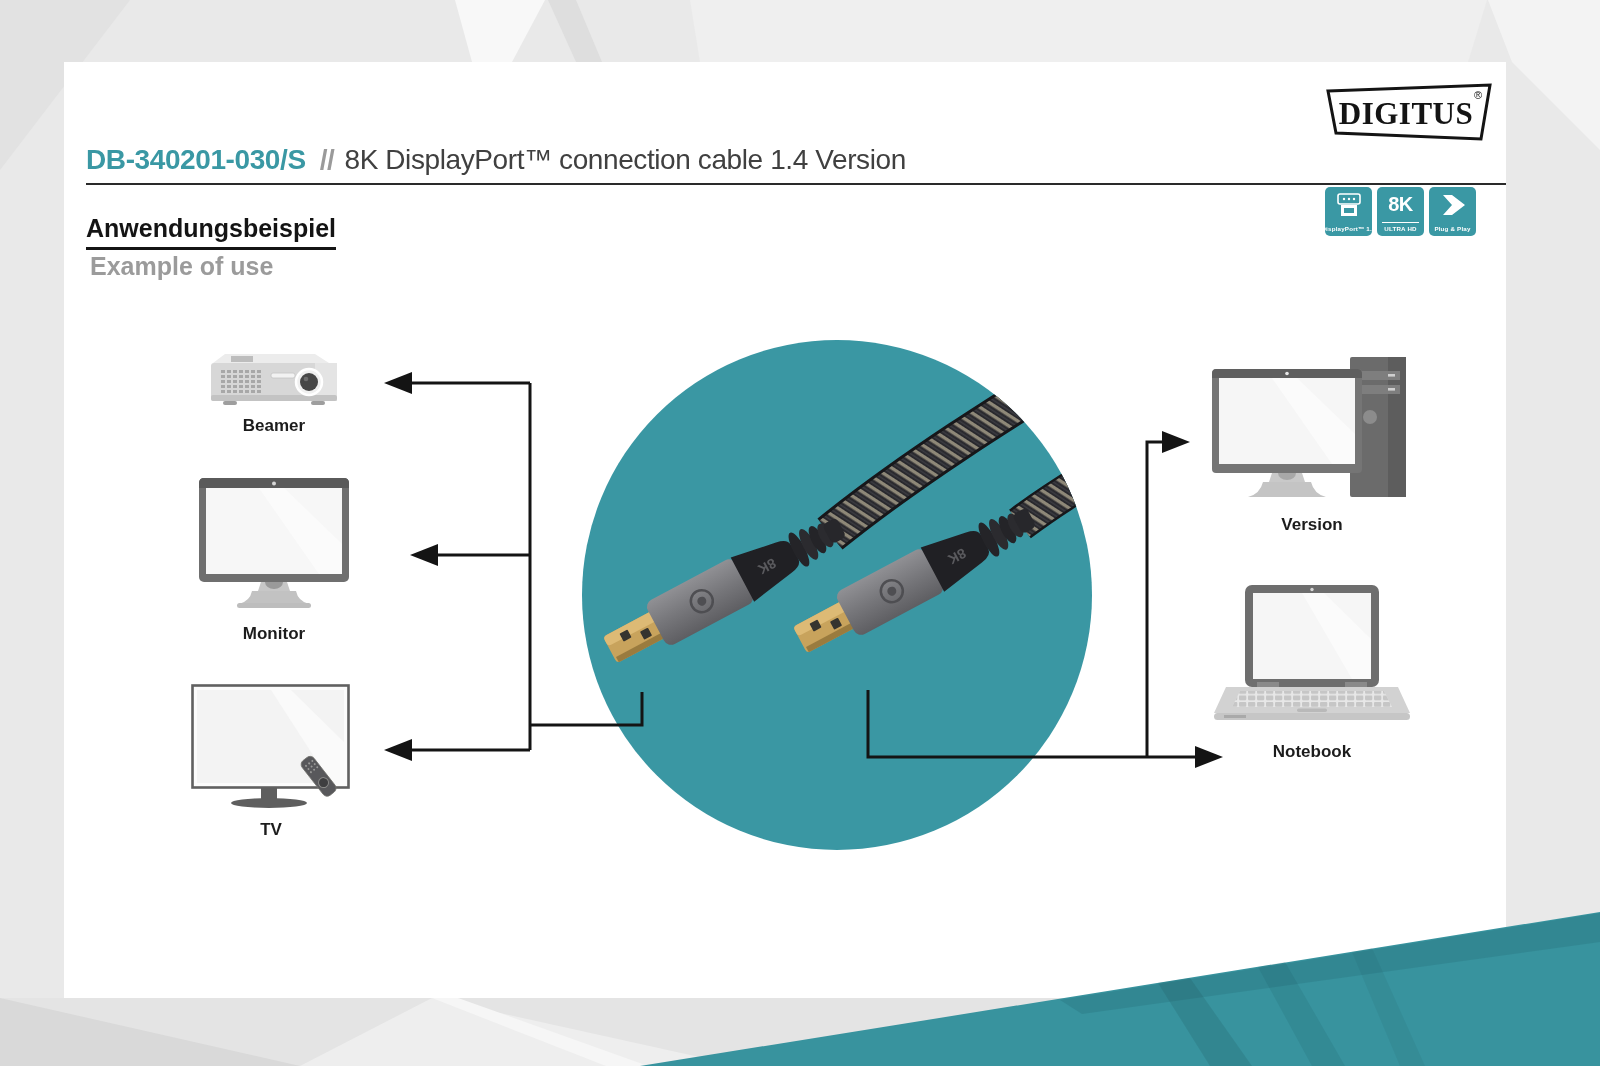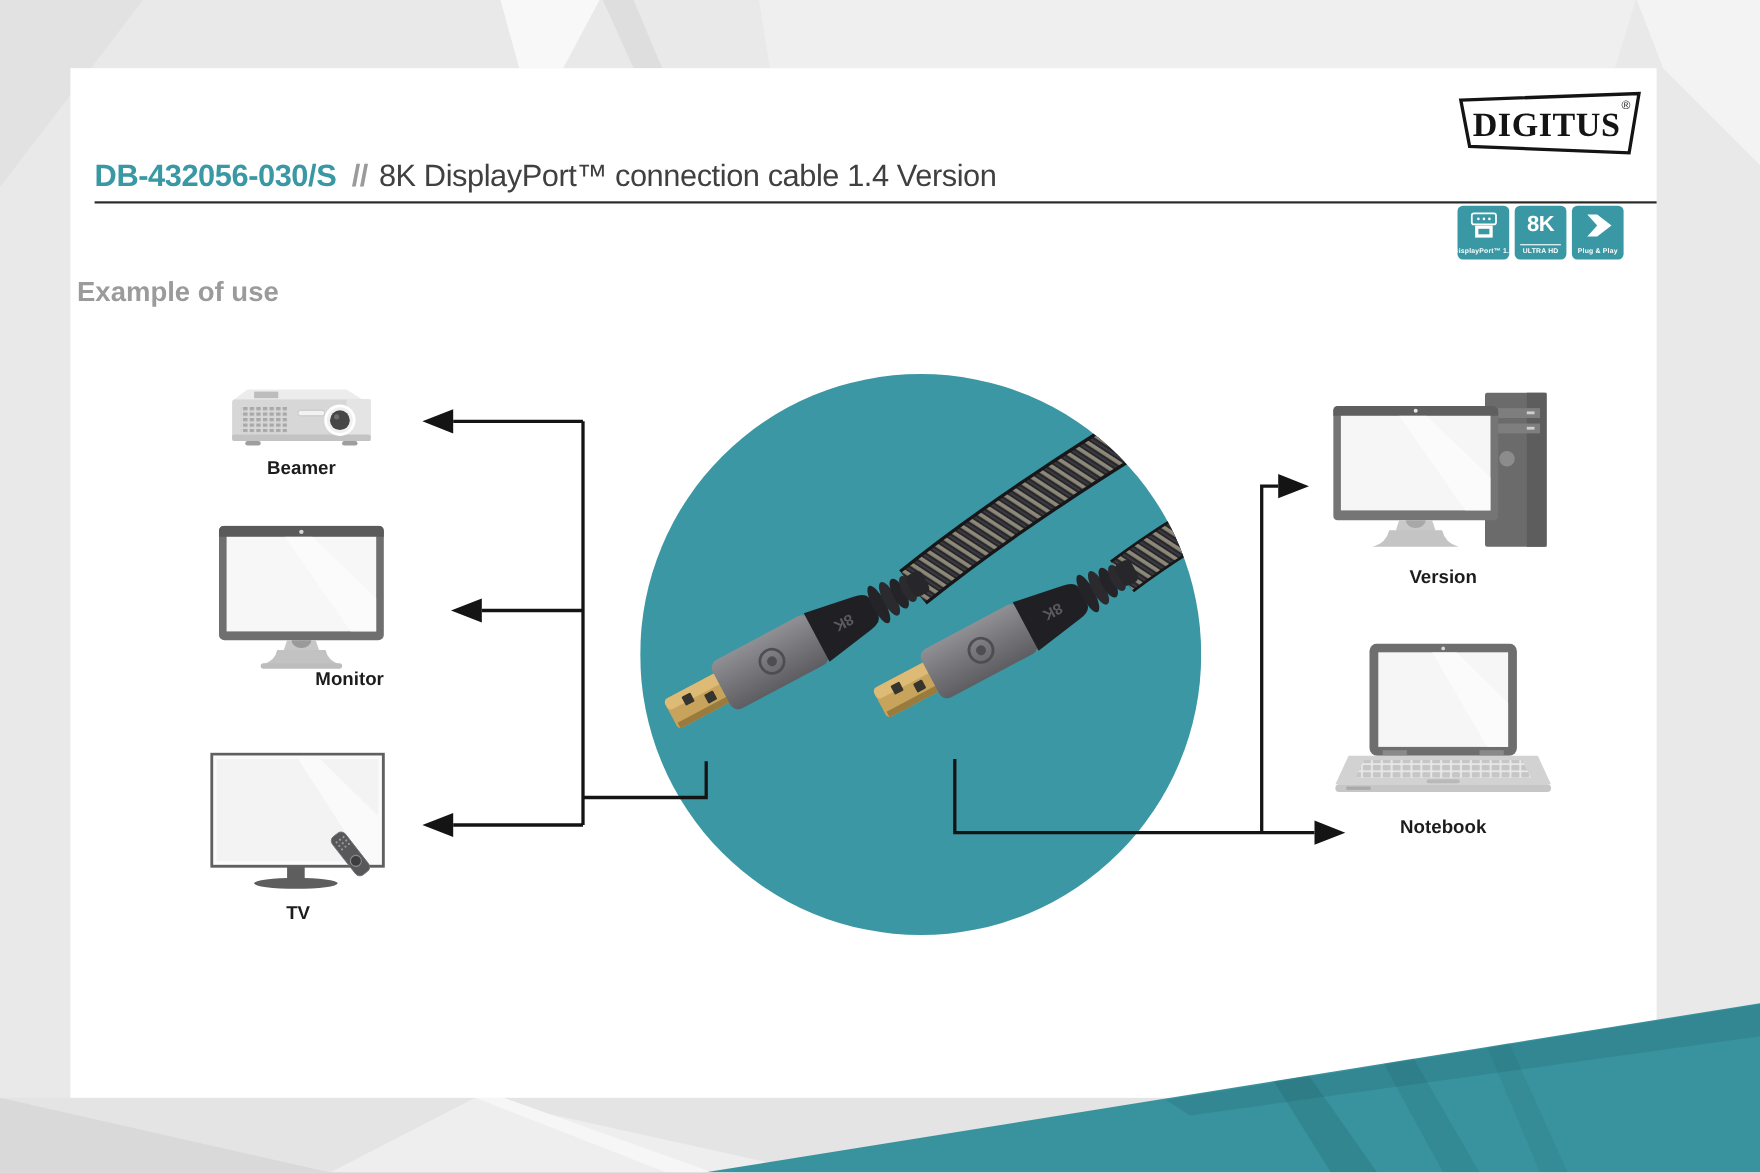--- a/index.html
+++ b/index.html
@@ -16,21 +16,21 @@
 
   
   #title-row{left:86px;top:144px;font-size:28px;letter-spacing:-0.4px;white-space:nowrap;}
   #title-row .code{color:var(--accent,#3A98A4);font-weight:bold;}
   #title-row .sep{color:#9a9a9a;font-weight:bold;padding:0 10px 0 14px;}
   #title-row .ttl{color:#404040;}
   #title-rule{left:86px;top:183px;width:1420px;height:2px;background:#2a2a2a;}
 
   #heading-de{left:86px;top:214px;font-size:25px;font-weight:bold;color:#141414;
               border-bottom:3px solid #141414;padding-bottom:4px;display:inline-block;}
-  #heading-en{left:70px;top:252px;font-size:25px;font-weight:bold;color:#9b9b9b;}
+  #heading-en{left:90px;top:252px;font-size:25px;font-weight:bold;color:#9b9b9b;}
 
   
   #badges{left:1325px;top:187px;display:flex;gap:5px;}
   .badge{width:47px;height:49px;border-radius:5px;background:var(--accent,#3A98A4);
          color:#fff;display:flex;flex-direction:column;align-items:center;
          justify-content:flex-end;overflow:hidden;}
   .badge .big{font-size:20px;font-weight:bold;line-height:20px;letter-spacing:-0.5px;}
   .badge .blabel{font-size:6.2px;font-weight:bold;letter-spacing:0.2px;
                  padding:2px 0 4px 0;white-space:nowrap;}
   .badge .rule{width:37px;height:1px;background:#ffffff;margin-top:2px;}
@@ -65,24 +65,25 @@
 
   <div id="card" class="abs"></div>
 
   <svg class="abs content" style="left:1318px;top:82px;" width="180" height="62" viewBox="0 0 180 62">
     <path d="M10,9 L172,3 L163,57 L18,51 Z" fill="#ffffff" stroke="#141414" stroke-width="3"></path>
     <text x="88" y="42" text-anchor="middle" font-family="Liberation Serif,serif" font-size="31" font-weight="bold" fill="#141414" letter-spacing="0.5">DIGITUS</text>
     <text x="156" y="17" font-size="11" fill="#141414">®</text>
   </svg>
 
   <div id="title-row" class="abs content">
-    <span class="code">DB-432056-030/S</span><span class="sep">//</span><span class="ttl">8K DisplayPort™ connection cable 1.4 Version</span>
+    <span class="code">DB-340201-030/S</span><span class="sep">//</span><span class="ttl">8K DisplayPort™ connection cable 1.4 Version</span>
   </div>
   <div id="title-rule" class="abs content"></div>
 
+  <div id="heading-de" class="abs content">Anwendungsbeispiel</div>
   <div id="heading-en" class="abs content">Example of use</div>
 
   <div id="badges" class="abs content">
     <div class="badge">
       <span class="icon">
         <svg width="30" height="27" viewBox="0 0 30 27">
           <rect x="4" y="2" width="22" height="10" rx="2" fill="none" stroke="#fff" stroke-width="1.6"></rect>
           <circle cx="10" cy="7" r="1.2" fill="#fff"></circle>
             <circle cx="15" cy="7" r="1.2" fill="#fff"></circle>
             <circle cx="20" cy="7" r="1.2" fill="#fff"></circle>
@@ -201,21 +202,21 @@
     <rect x="0" y="0" width="150" height="104" rx="5" fill="#6f6f6f"></rect>
     <path d="M0,5 Q0,0 5,0 L145,0 Q150,0 150,5 L150,10 L0,10 Z" fill="#5a5a5a"></path>
     <circle cx="75" cy="5.5" r="2" fill="#d6d6d6"></circle>
     <rect x="7" y="10" width="136" height="86" fill="#f7f7f7"></rect>
     <polygon points="60,10 85,10 143,66 143,96 120,96" fill="#ffffff" opacity="0.55"></polygon>
     <path d="M62,104 L88,104 L91,113 Q75,121 59,113 Z" fill="#c7c7c7"></path>
     <path d="M66,104 a9,7 0 0 0 18,0 Z" fill="#9a9a9a"></path>
     <path d="M53,113 Q51,123 40,126 L110,126 Q99,123 97,113 Z" fill="#c2c2c2"></path>
     <rect x="38" y="125" width="74" height="5" rx="2.5" fill="#bdbdbd"></rect>
   </svg>
-  <div class="abs content dev-label" style="left:199px;top:608px;width:150px;text-align:right;">Monitor</div>
+  <div class="abs content dev-label" style="left:199px;top:624px;width:150px;">Monitor</div>
 
   <svg class="abs content" style="left:191px;top:684px;" width="160" height="126" viewBox="0 0 160 126">
     <rect x="1.5" y="1.5" width="156" height="102" fill="#fbfbfb" stroke="#606060" stroke-width="2.6"></rect>
     <rect x="6" y="6" width="147" height="93" fill="#f3f3f3"></rect>
     <polygon points="80,6 100,6 153,58 153,99 140,99" fill="#fafafa"></polygon>
     <rect x="70" y="104" width="16" height="12" fill="#5e5e5e"></rect>
     <ellipse cx="78" cy="119" rx="38" ry="5" fill="#5e5e5e"></ellipse>
     <g transform="rotate(-38 128 92)">
       <rect x="120" y="70" width="15" height="44" rx="5" fill="#58585b" stroke="#73736f" stroke-width="0.8"></rect>
       <circle cx="124" cy="76" r="1" fill="#9a9a98"></circle>

